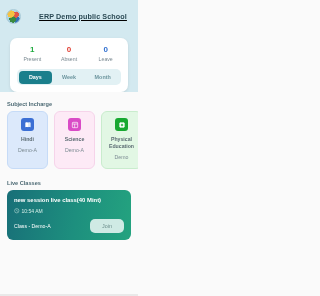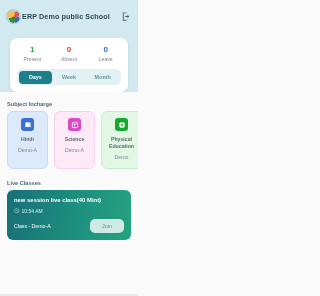--- a/index.html
+++ b/index.html
@@ -11,21 +11,22 @@
     position:relative;
   }
 
   
   .header {
     height:32px;
     background:#d3e9f0;
     display:flex;
     align-items:center;
     padding:0 6px;
-    gap:1px;
+    gap:18px;
+    text-decoration:underline;
   }
   .logo {
     width:15px; height:15px;
     border-radius:50%;
     flex:0 0 auto;
     background:
       radial-gradient(circle at 30% 30%, #f5c242 0 28%, transparent 29%),
       radial-gradient(circle at 70% 35%, #e0564a 0 24%, transparent 25%),
       radial-gradient(circle at 45% 70%, #3a8a3f 0 30%, transparent 31%),
       radial-gradient(circle at 72% 72%, #2f6fb5 0 26%, transparent 27%),

